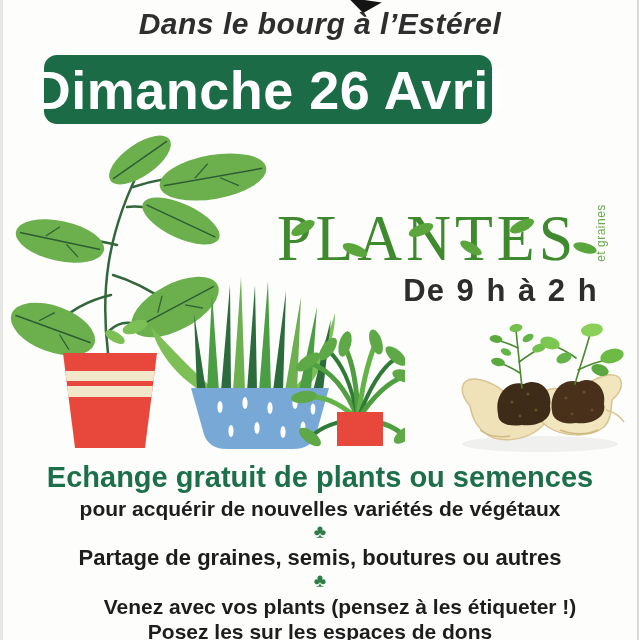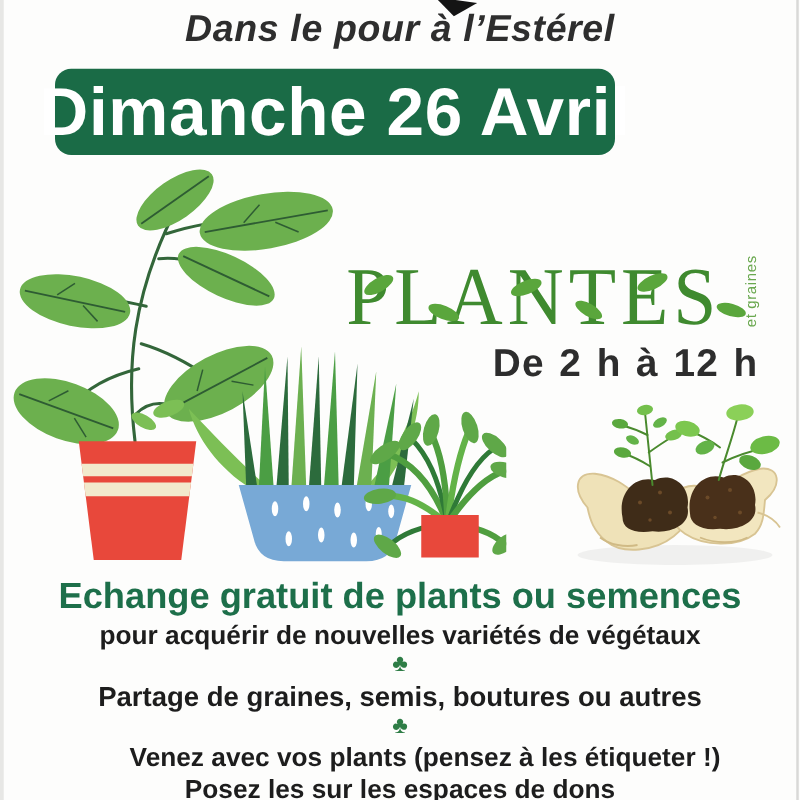--- a/index.html
+++ b/index.html
@@ -76,21 +76,21 @@
 </head>
 <body>
 
 <div class="poster">
 
   <div class="edge left"></div>
   <div class="edge right"></div>
 
   <div class="pin-tip"></div>
 
-  <div class="location">Dans le pour à l’Estérel</div>
+  <div class="location">Dans le bourg à l’Estérel</div>
 
   <div class="banner">
     <span>Dimanche 26 Avril</span>
   </div>
 
   <svg class="plants-illo" viewBox="0 0 400 330">
     <defs>
       <clipPath id="redpot-clip">
           <polygon points="58,218 152,218 140,313 70,313"></polygon>
         </clipPath>
@@ -219,21 +219,21 @@
       <ellipse cx="80" cy="52" rx="13" ry="5.5" transform="rotate(22 80 52)"></ellipse>
       <ellipse cx="146" cy="32" rx="13" ry="5.5" transform="rotate(-22 146 32)"></ellipse>
       <ellipse cx="196" cy="50" rx="12" ry="5" transform="rotate(30 196 50)"></ellipse>
       <ellipse cx="247" cy="28" rx="13" ry="5.5" transform="rotate(-25 247 28)"></ellipse>
       <ellipse cx="310" cy="50" rx="12" ry="5" transform="rotate(15 310 50)"></ellipse>
     </g>
   </svg>
 
   <div class="et-graines">et graines</div>
 
-  <div class="time">De 2 h à 12 h</div>
+  <div class="time">De 9 h à 2 h</div>
 
   <svg class="hands-photo" viewBox="0 0 200 140">
     <ellipse cx="100" cy="126" rx="78" ry="8" fill="rgba(0,0,0,0.05)"></ellipse>
 
     <g>
       <path d="M 30 88 C 18 74 20 60 36 61 C 52 63 62 72 72 80 C 82 70 94 68 104 76 C 114 86 112 101 99 111 C 84 123 58 126 45 115 C 35 107 32 98 30 88 Z" fill="#efe2b8" stroke="#d8c493" stroke-width="1.5"></path>
       <path d="M 172 82 C 186 70 184 55 168 57 C 153 60 142 69 132 77 C 122 69 109 68 100 77 C 92 87 96 101 108 109 C 123 119 150 120 164 109 C 171 102 171 92 172 82 Z" fill="#f2e6bf" stroke="#d8c493" stroke-width="1.5"></path>
       <path d="M 40 112 C 48 118 60 120 70 118" fill="none" stroke="#d0ba85" stroke-width="1.5"></path>
       <path d="M 120 112 C 132 117 148 117 158 112" fill="none" stroke="#d0ba85" stroke-width="1.5"></path>
       <path d="M 166 92 C 174 94 180 98 184 104" fill="none" stroke="#d8c493" stroke-width="1.5"></path>

